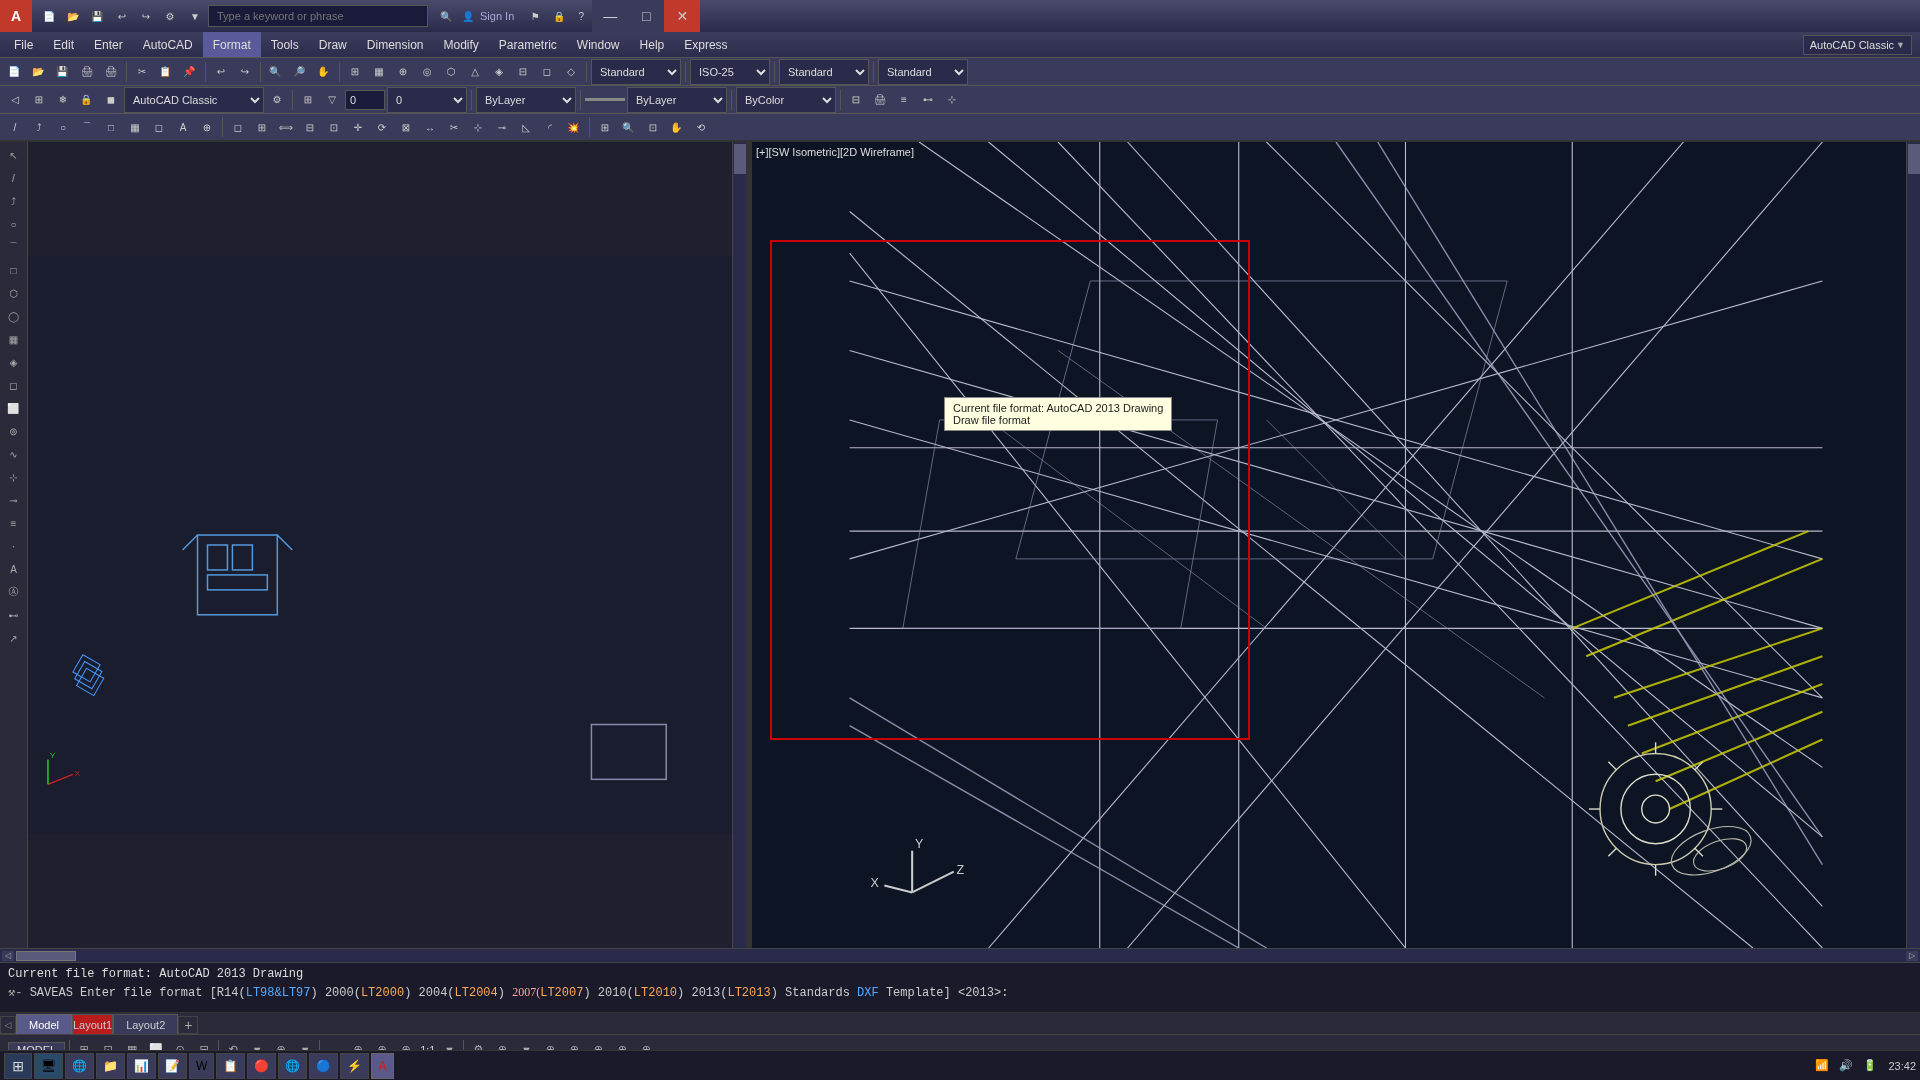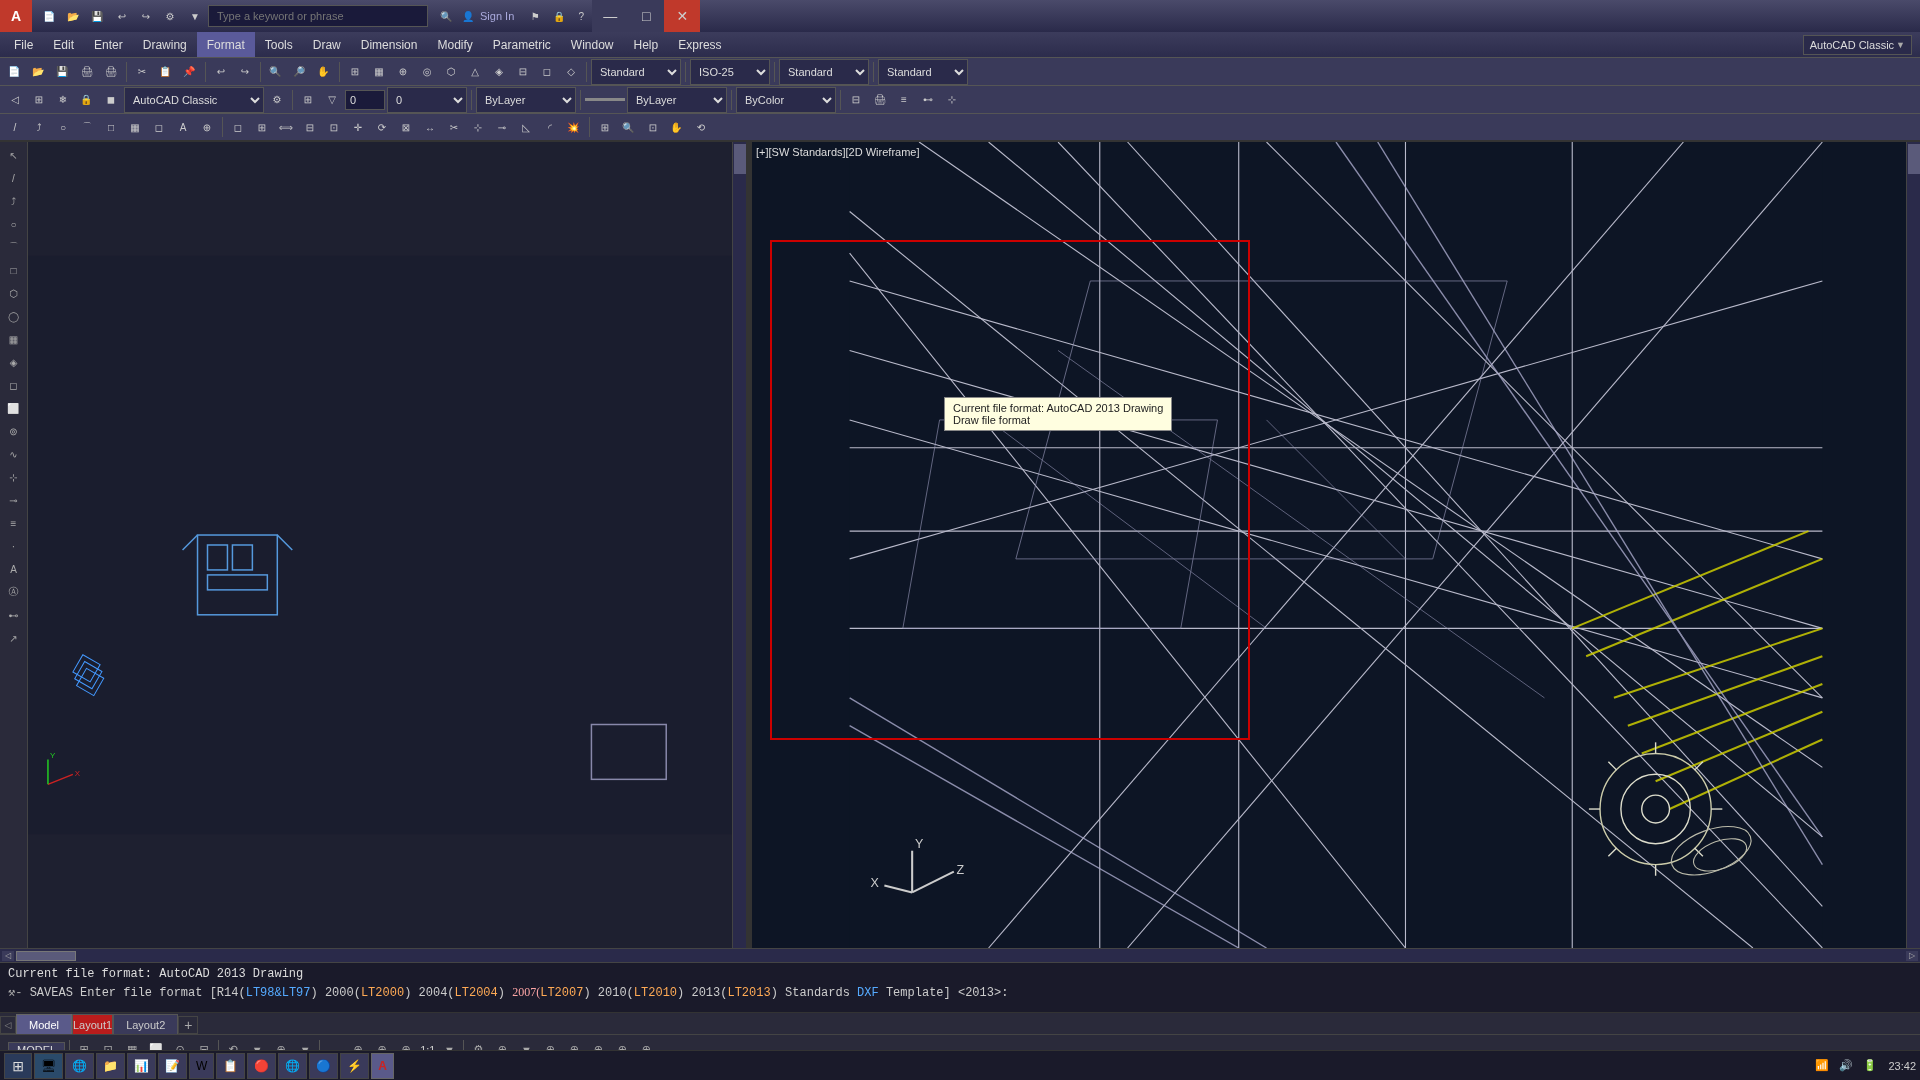--- a/index.html
+++ b/index.html
@@ -360,21 +360,21 @@
     <div class="win-btn">—</div>
     <div class="win-btn">□</div>
     <div class="win-btn close">✕</div>
   </div>
 </div>
 
 <div id="menubar">
   <div class="menu-item">File</div>
   <div class="menu-item">Edit</div>
   <div class="menu-item">Enter</div>
-  <div class="menu-item">Drawing</div>
+  <div class="menu-item">AutoCAD</div>
   <div class="menu-item active">Format</div>
   <div class="menu-item">Tools</div>
   <div class="menu-item">Draw</div>
   <div class="menu-item">Dimension</div>
   <div class="menu-item">Modify</div>
   <div class="menu-item">Parametric</div>
   <div class="menu-item">Window</div>
   <div class="menu-item">Help</div>
   <div class="menu-item">Express</div>
   <div style="margin-left:auto; display:flex; align-items:center; gap:4px; margin-right:8px;">
@@ -567,21 +567,21 @@
       </svg>
 
       <div style="position:absolute;right:0;top:0;width:14px;height:100%;background:#2a2a4a;border-left:1px solid #444;">
         <div style="width:12px;height:30px;background:#5a5a7a;margin:2px 1px;"></div>
       </div>
     </div>
 
     <div style="width:4px;background:#333;cursor:col-resize;"></div>
 
     <div id="right-viewport" style="flex:1;background:#0d1525;position:relative;overflow:hidden;">
-      <span id="viewport-label" style="position:absolute;top:4px;left:4px;color:#ddd;font-size:11px;z-index:5;">[+][SW Standards][2D Wireframe]</span>
+      <span id="viewport-label" style="position:absolute;top:4px;left:4px;color:#ddd;font-size:11px;z-index:5;">[+][SW Isometric][2D Wireframe]</span>
 
       <svg id="wireframe-svg" viewBox="0 0 700 580" style="position:absolute;top:0;left:0;width:100%;height:100%;">
         <rect width="700" height="580" fill="#0d1525"></rect>
 
         <g stroke="#ccccdd" stroke-width="0.8" fill="none" opacity="0.9">
 
           <line x1="0" y1="100" x2="700" y2="300"></line>
           <line x1="0" y1="150" x2="700" y2="350"></line>
           <line x1="0" y1="200" x2="700" y2="400"></line>
           <line x1="100" y1="0" x2="700" y2="500"></line>

